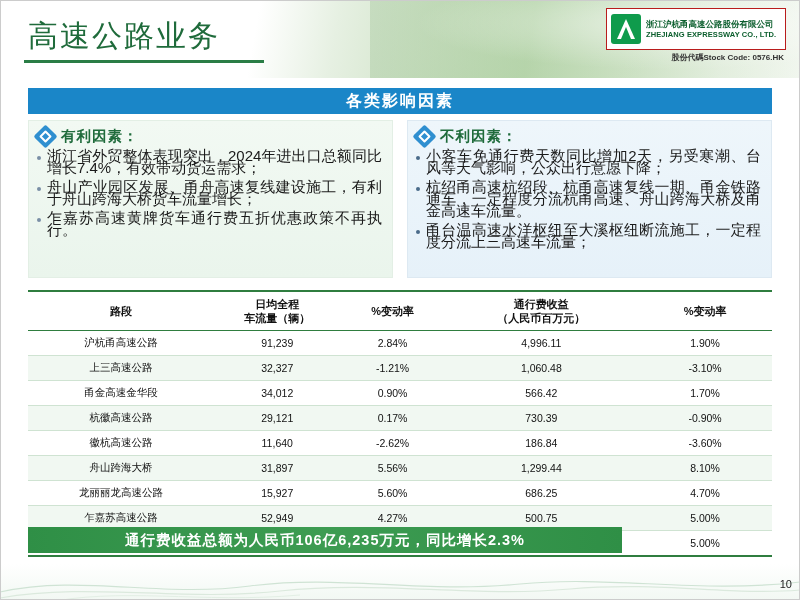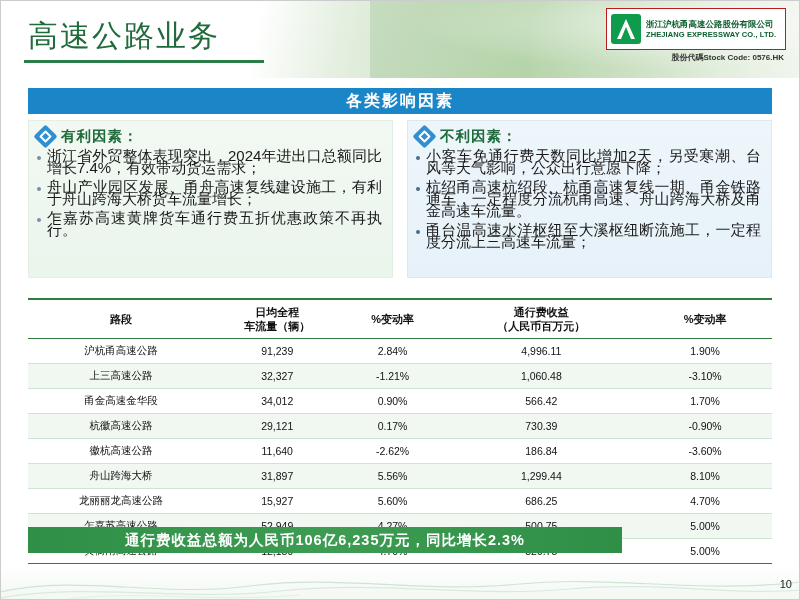--- a/index.html
+++ b/index.html
@@ -107,21 +107,21 @@
     margin-bottom:7px;text-align:justify;
   }
   .bullets li:before{
     content:"";position:absolute;left:-10px;top:6px;
     width:4px;height:4px;background:#7a8fa6;border-radius:50%;
   }
   .panel.right .bullets li:before{background:#4a6b8a;}
 
   
   .table-wrap{
-    position:absolute;left:28px;top:298px;width:744px;
+    position:absolute;left:28px;top:290px;width:744px;
   }
   table{border-collapse:collapse;width:744px;font-size:10.5px;}
   thead th{
     background:#ffffff;color:#111111;font-weight:bold;
     font-size:11px;line-height:14px;
     border-top:2px solid #2f7d3f;border-bottom:1.6px solid #2f7d3f;
     padding:5px 2px;text-align:center;vertical-align:middle;
   }
   tbody td{
     padding:5px 4px;text-align:center;

